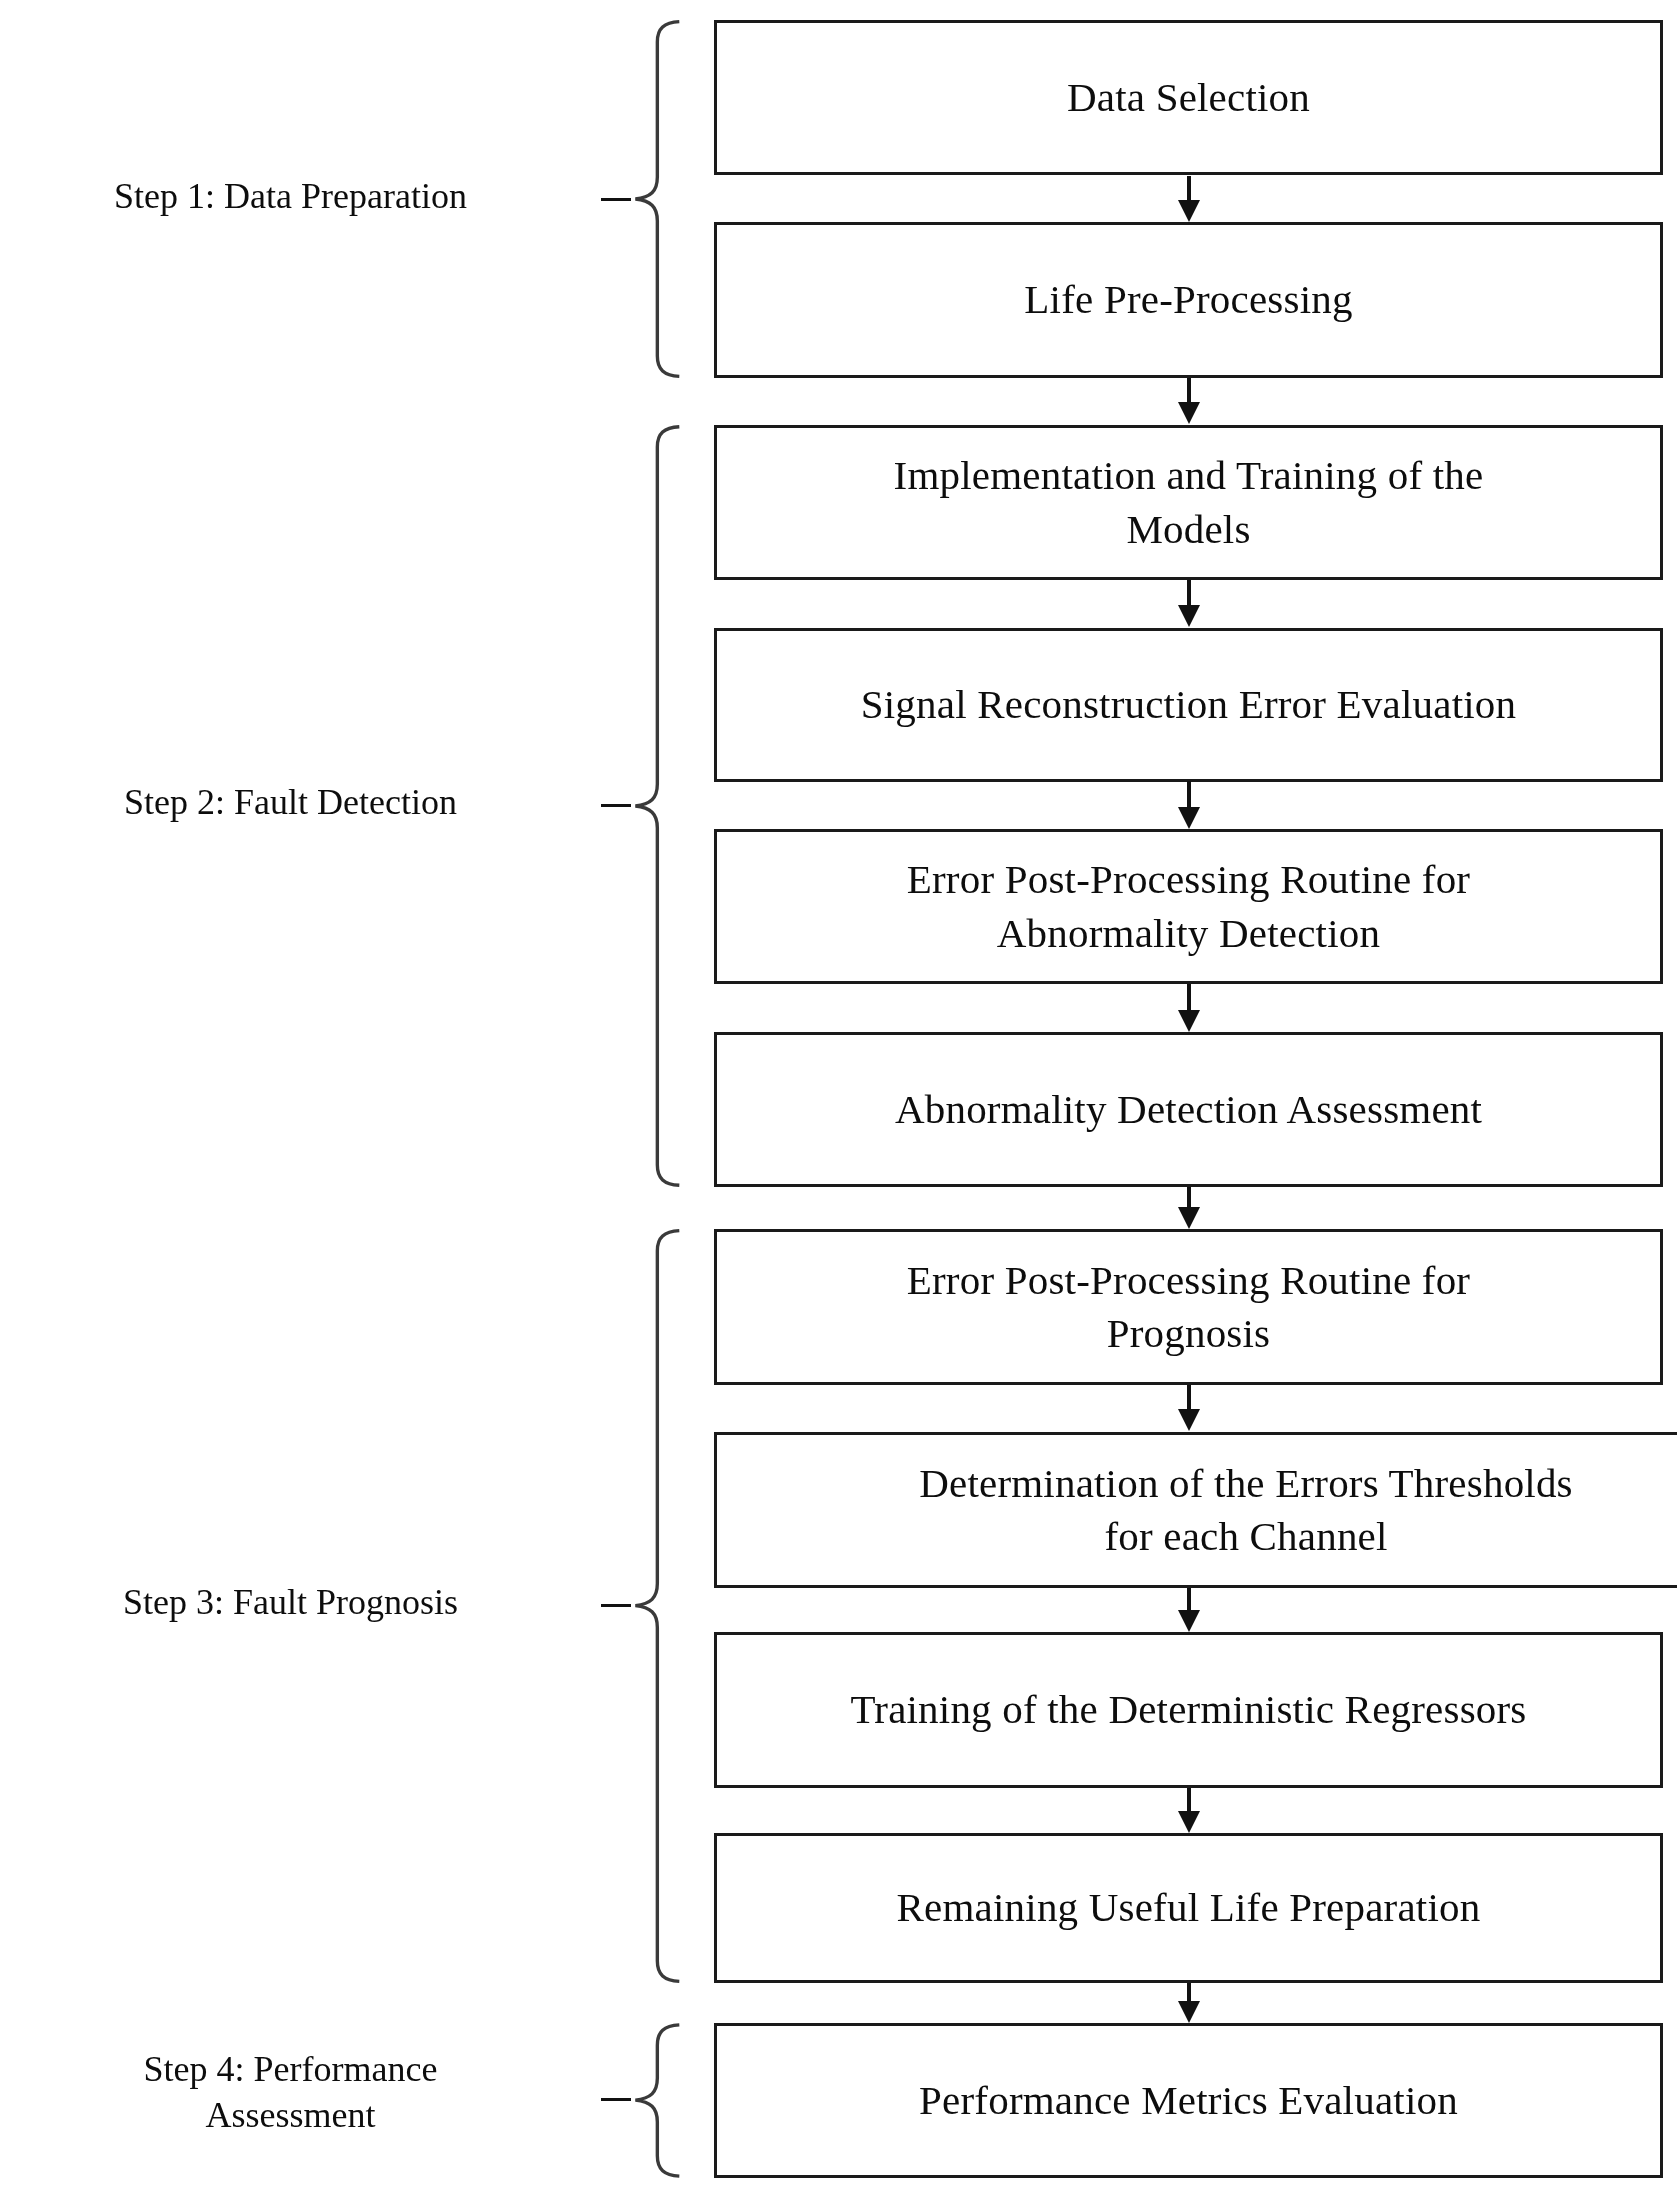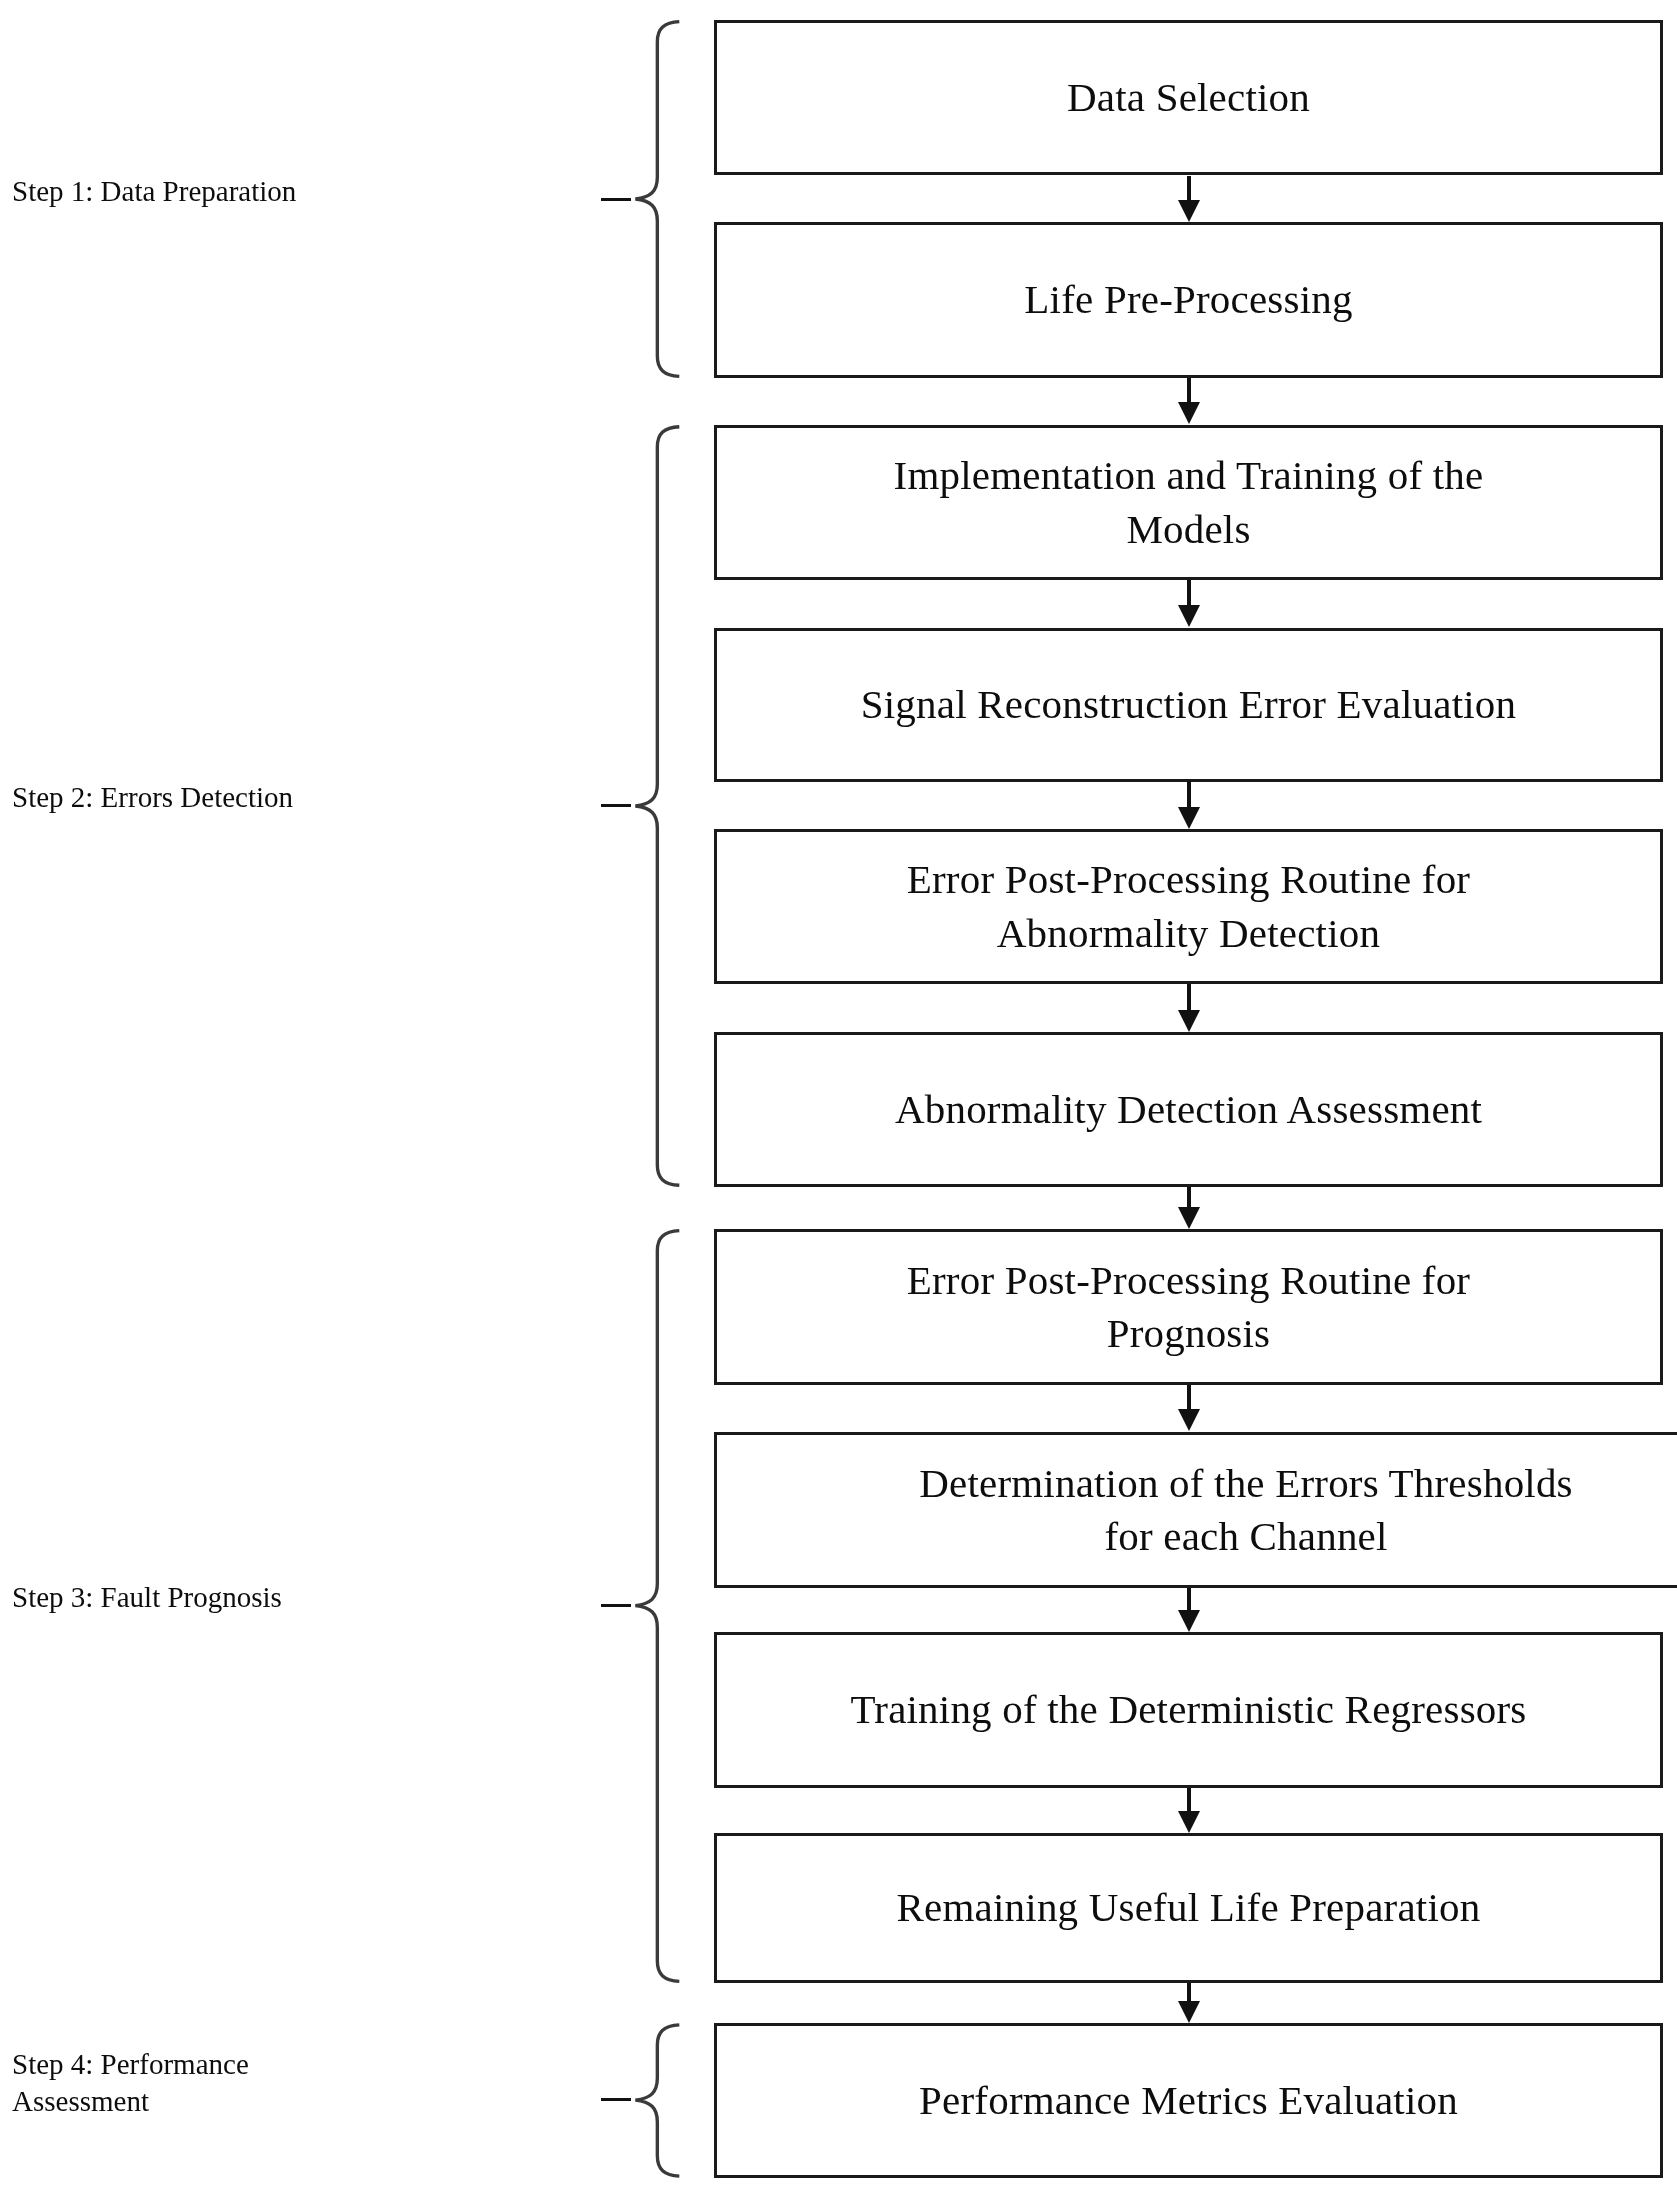--- a/index.html
+++ b/index.html
@@ -74,25 +74,25 @@
   
   .leader {
     position: absolute;
     height: 3.4px;
     background: #111111;
   }
 
   
   .step-label {
     position: absolute;
-    font-size: 29px;
+    font-size: 36px;
     line-height: 1.28;
     color: #0d0d0d;
     white-space: pre-line;
-    text-align: left;
+    text-align: center;
   }
 </style>
 </head>
 <body>
 
 <div id="canvas">
 
   <div class="brace" style="top:20px;">
     <svg width="49" height="358" viewBox="0 0 58 424" aria-hidden="true">
       <path d="M56 2 C38 3 30 10 30 26 L30 186 C30 203 22 210 4 212 C22 214 30 221 30 238 L30 398 C30 414 38 421 56 422" fill="none" stroke="#3a3a3a" stroke-width="4"></path>
@@ -113,21 +113,21 @@
       <path d="M56 2 C38 3 30 10 30 26 L30 65 C30 82 22 89 4 91 C22 93 30 100 30 117 L30 157 C30 173 38 180 56 181" fill="none" stroke="#3a3a3a" stroke-width="4"></path>
     </svg>
   </div>
 
   <div class="leader" style="left:601px; top:198px; width:30px;"></div>
   <div class="leader" style="left:601px; top:804px; width:30px;"></div>
   <div class="leader" style="left:601px; top:1604px; width:30px;"></div>
   <div class="leader" style="left:601px; top:2098px; width:30px;"></div>
 
   <div class="step-label" style="left:12px; top:173px; width:557px;">Step 1: Data Preparation</div>
-  <div class="step-label" style="left:12px; top:779px; width:557px;">Step 2: Errors Detection</div>
+  <div class="step-label" style="left:12px; top:779px; width:557px;">Step 2: Fault Detection</div>
   <div class="step-label" style="left:12px; top:1579px; width:557px;">Step 3: Fault Prognosis</div>
   <div class="step-label" style="left:12px; top:2046px; width:557px;">Step 4: Performance
 Assessment</div>
 
   <div class="node" style="left:714px; top:20px; width:949px; height:155px;">
     <span class="node-label">Data Selection</span>
   </div>
 
   <div class="node" style="left:714px; top:222px; width:949px; height:156px;">
     <span class="node-label">Life Pre-Processing</span>

